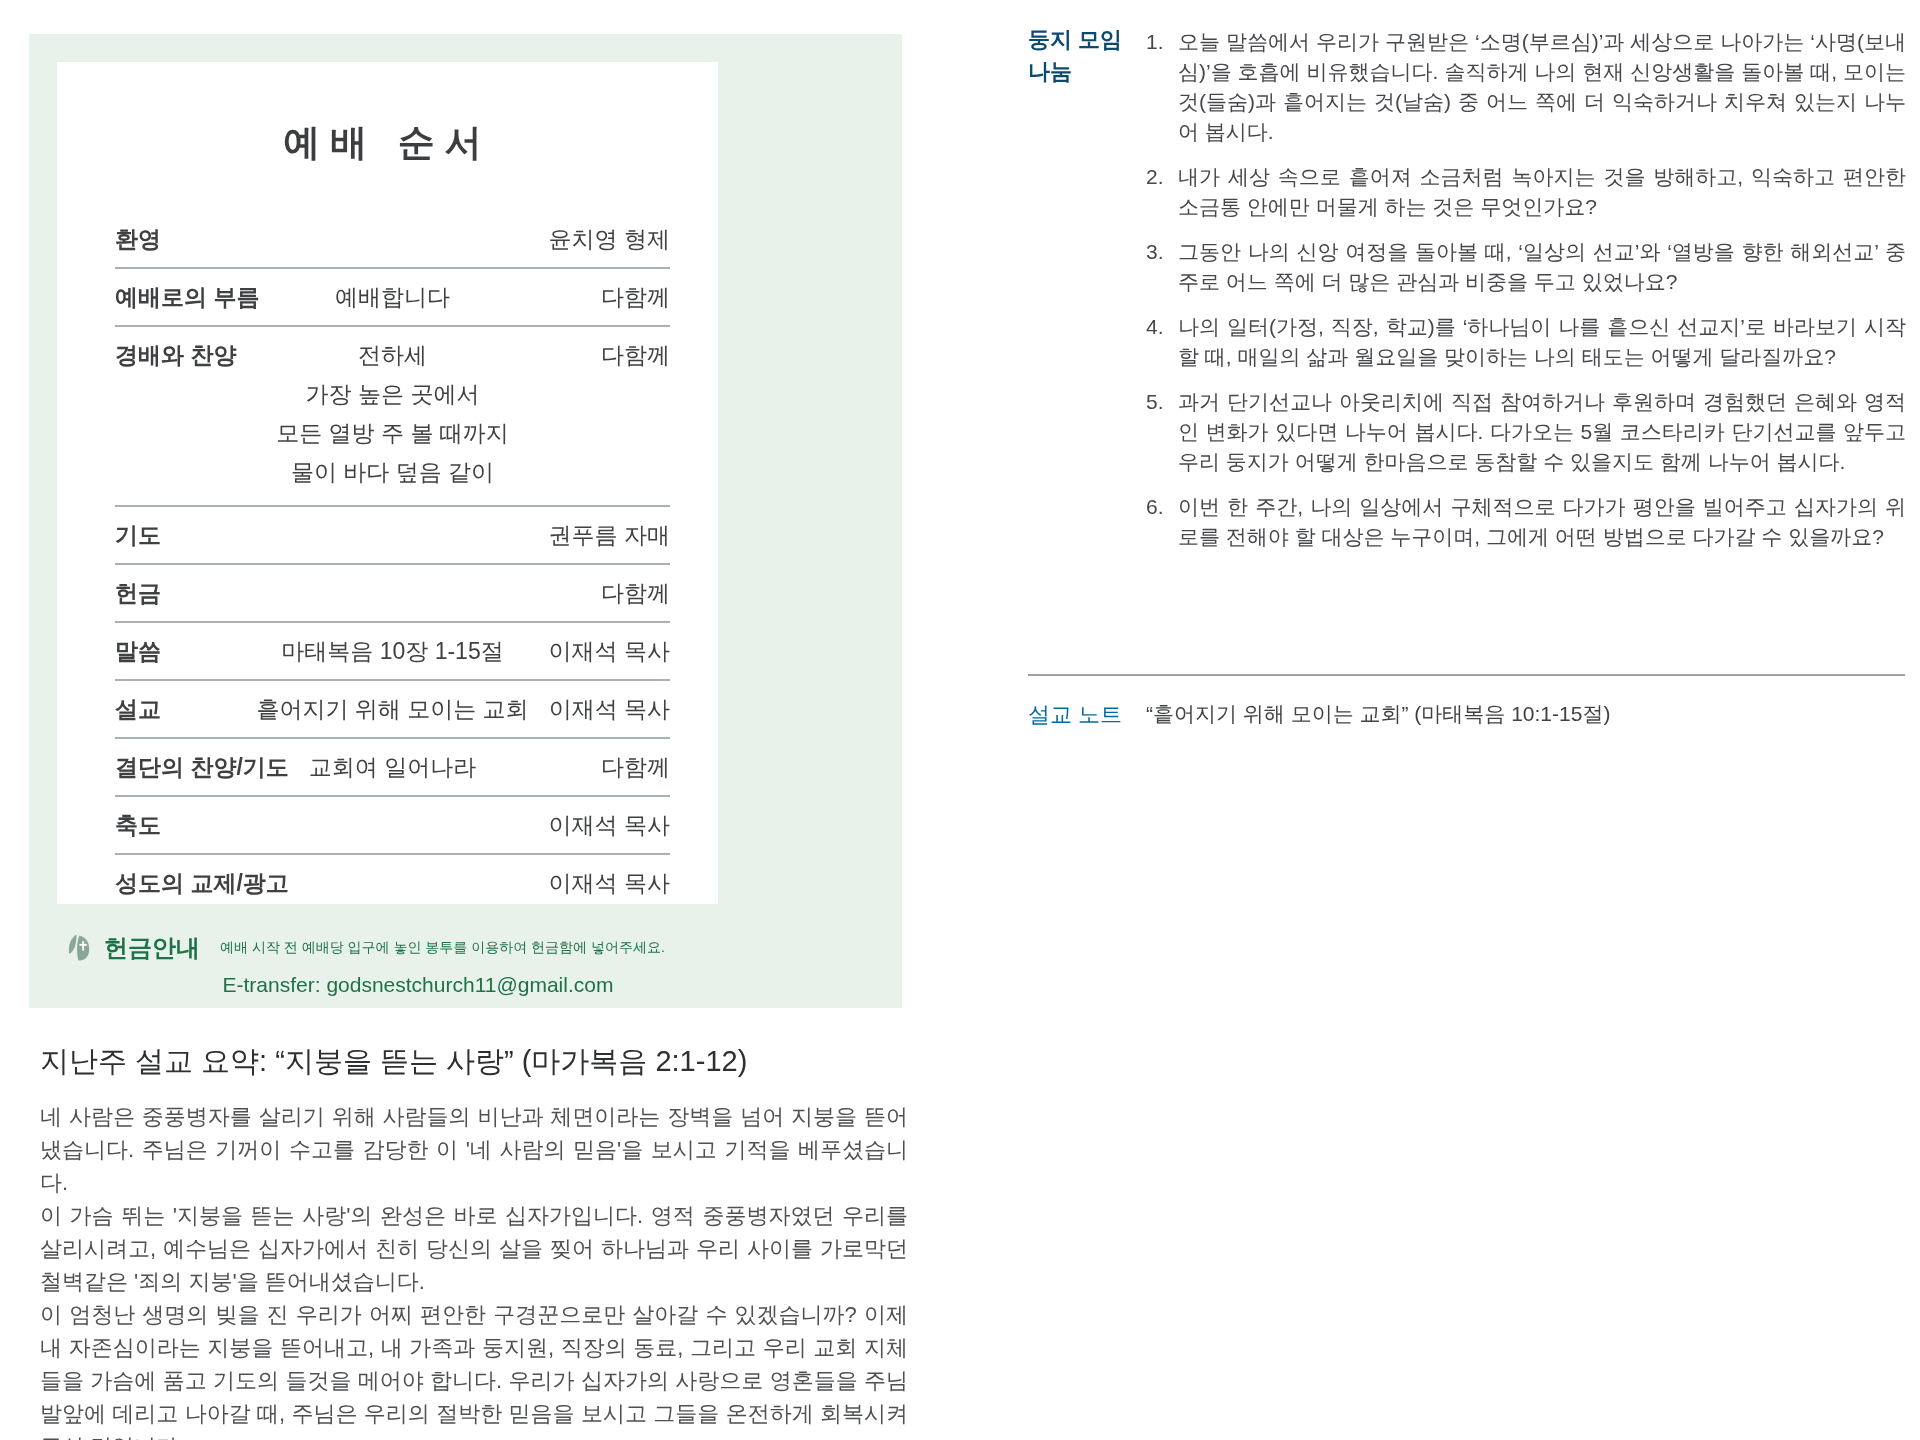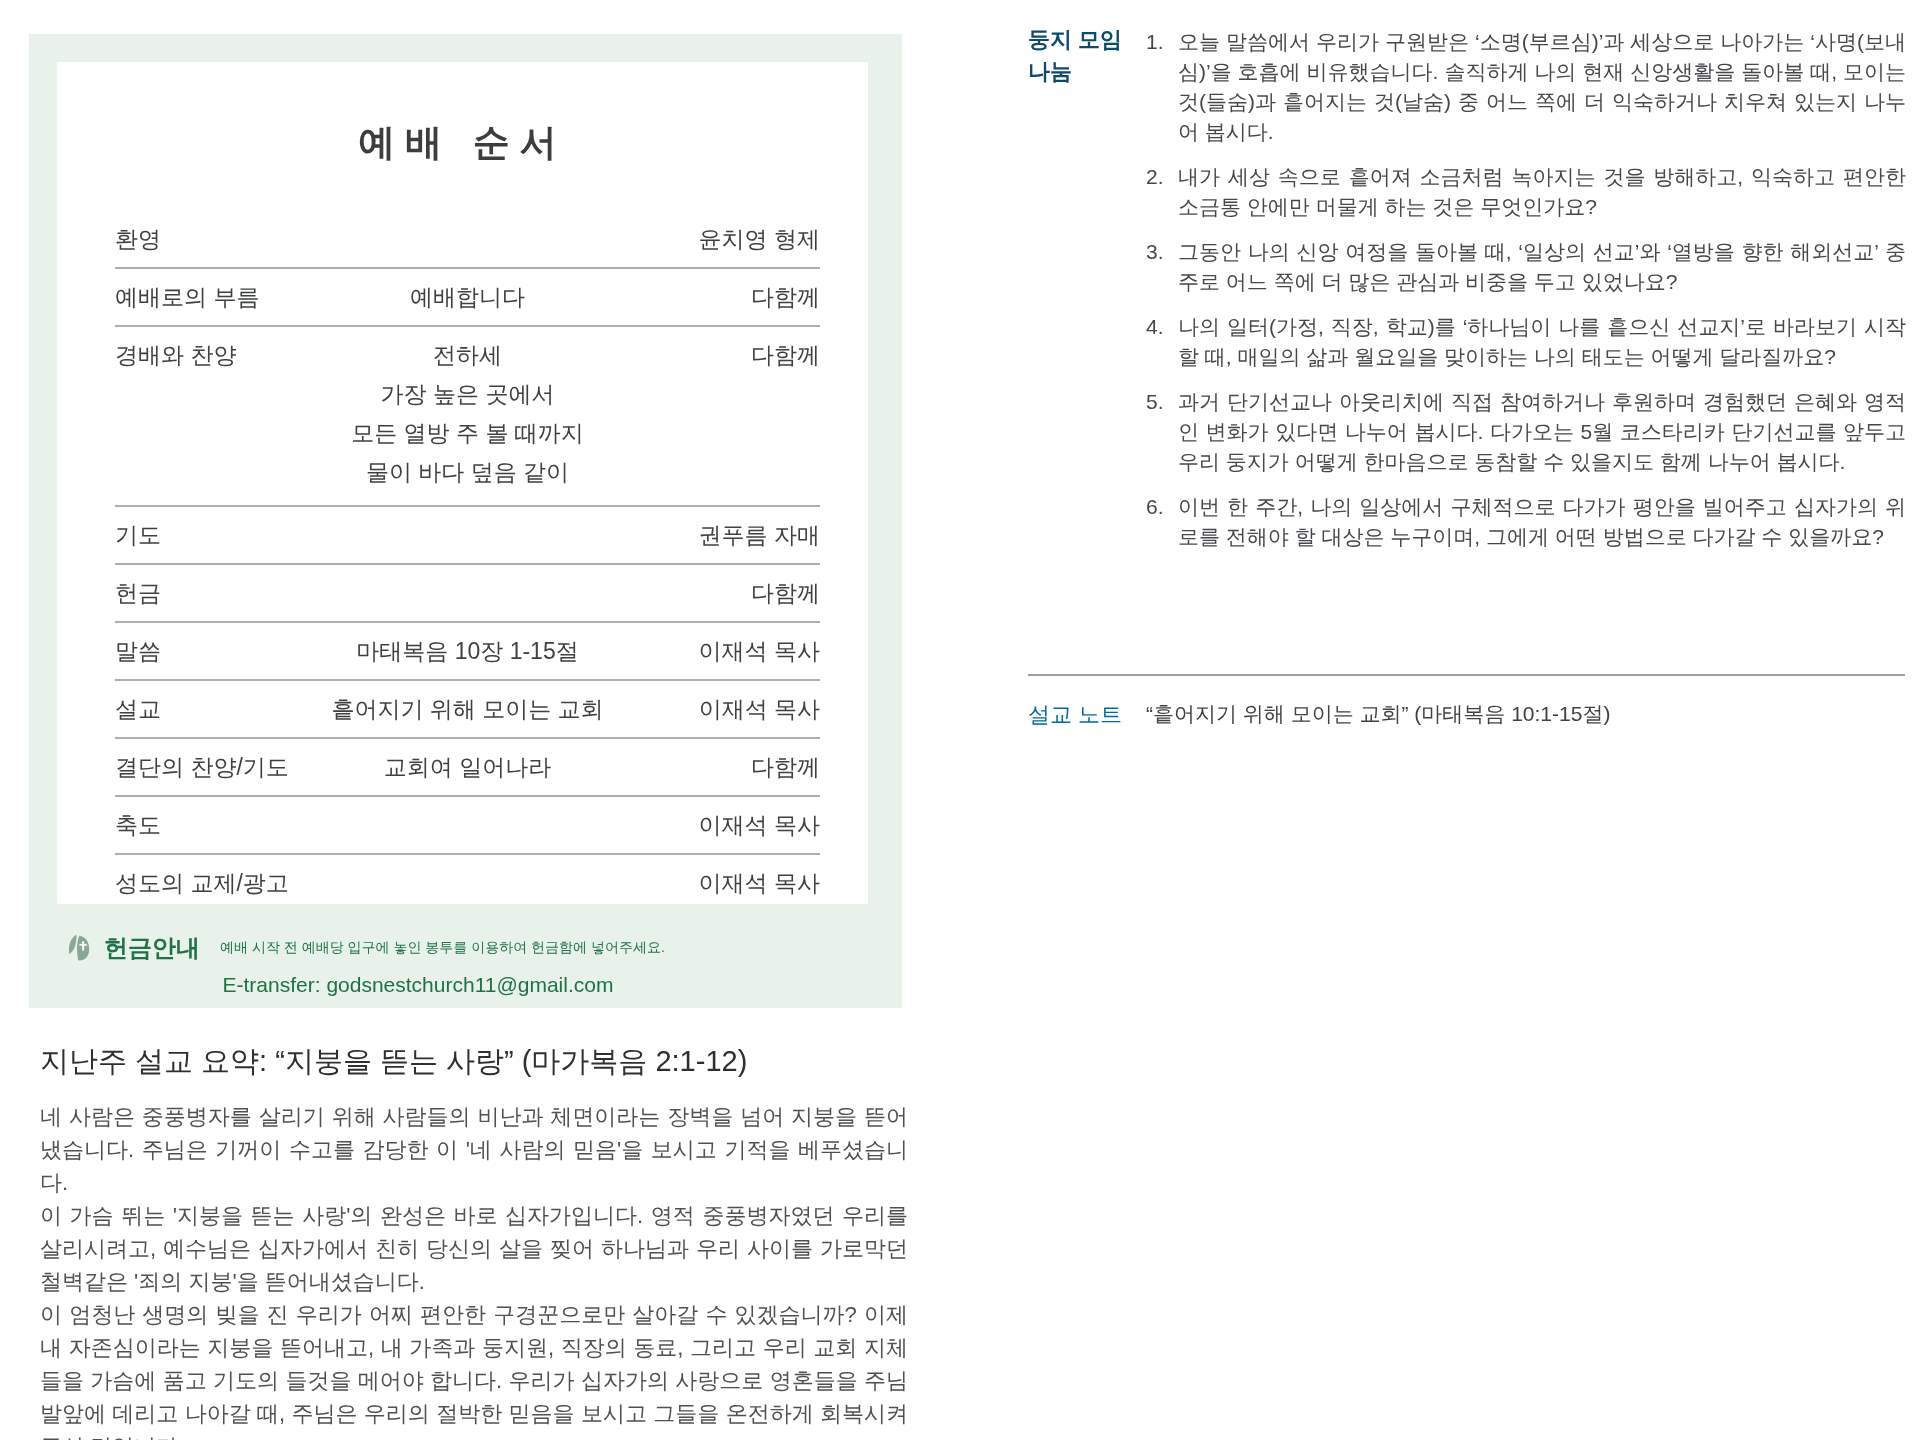--- a/index.html
+++ b/index.html
@@ -2,28 +2,28 @@
 <html lang="ko"><head>
 <meta charset="utf-8">
 <style>
   * { margin:0; padding:0; box-sizing:border-box; }
   html,body { background:#ffffff; }
   body { font-family:"Liberation Sans","DejaVu Sans",sans-serif; }
   .sheet { position:relative; width:1920px; height:1440px; background:#ffffff; overflow:hidden; }
 
   
   .order-card { position:absolute; left:29px; top:34px; width:873px; height:974px; background:#e8f1ea; }
-  .order-panel { position:absolute; left:28px; top:28px; width:811px; height:842px; background:#ffffff; }
+  .order-panel { position:absolute; left:28px; top:28px; width:661px; height:842px; background:#ffffff; }
   .order-title { margin-top:58px; text-align:center; font-size:37px; font-weight:bold;
                  letter-spacing:10px; color:#3b3d3f; line-height:46px; white-space:nowrap; }
   .wtable { margin:45px 48px 0 58px; }
   .wrow { display:flex; align-items:flex-start; padding:13px 0; border-bottom:2px solid #abb0b8;
           font-size:23px; color:#3e4042; line-height:30px; }
   .wrow:last-child { border-bottom:none; }
-  .wrow .lbl { flex:1 1 0; font-weight:normal; white-space:nowrap; }
+  .wrow .lbl { flex:1 1 0; font-weight:bold; white-space:nowrap; }
   .wrow .mid { flex:0 0 auto; text-align:center; white-space:nowrap; }
   .wrow .rgt { flex:1 1 0; text-align:right; white-space:nowrap; }
   .mid.praise { line-height:39px; margin-top:-4px; }
   .mid.praise div { white-space:nowrap; }
 
   
   .offering { position:absolute; left:37px; top:898px; width:704px; color:#1e7346; }
   .offering-line1 { display:flex; align-items:center; }
   .nest-icon { width:26px; height:30px; flex:0 0 auto; }
   .offering-label { font-size:24px; font-weight:bold; margin:0 20px 0 12px; white-space:nowrap; }

